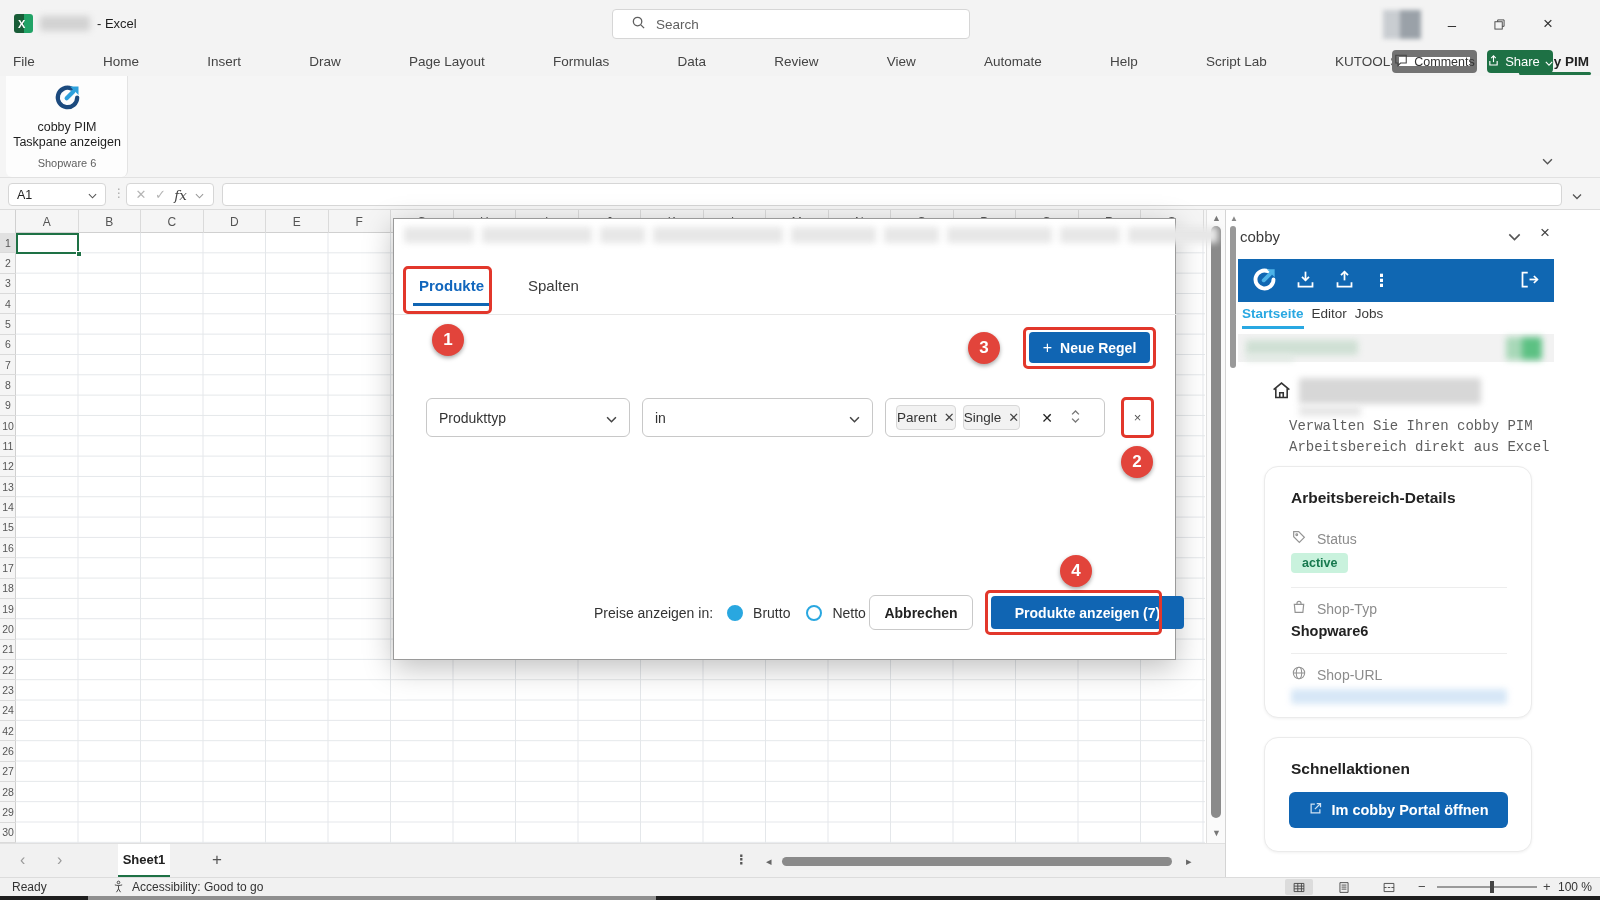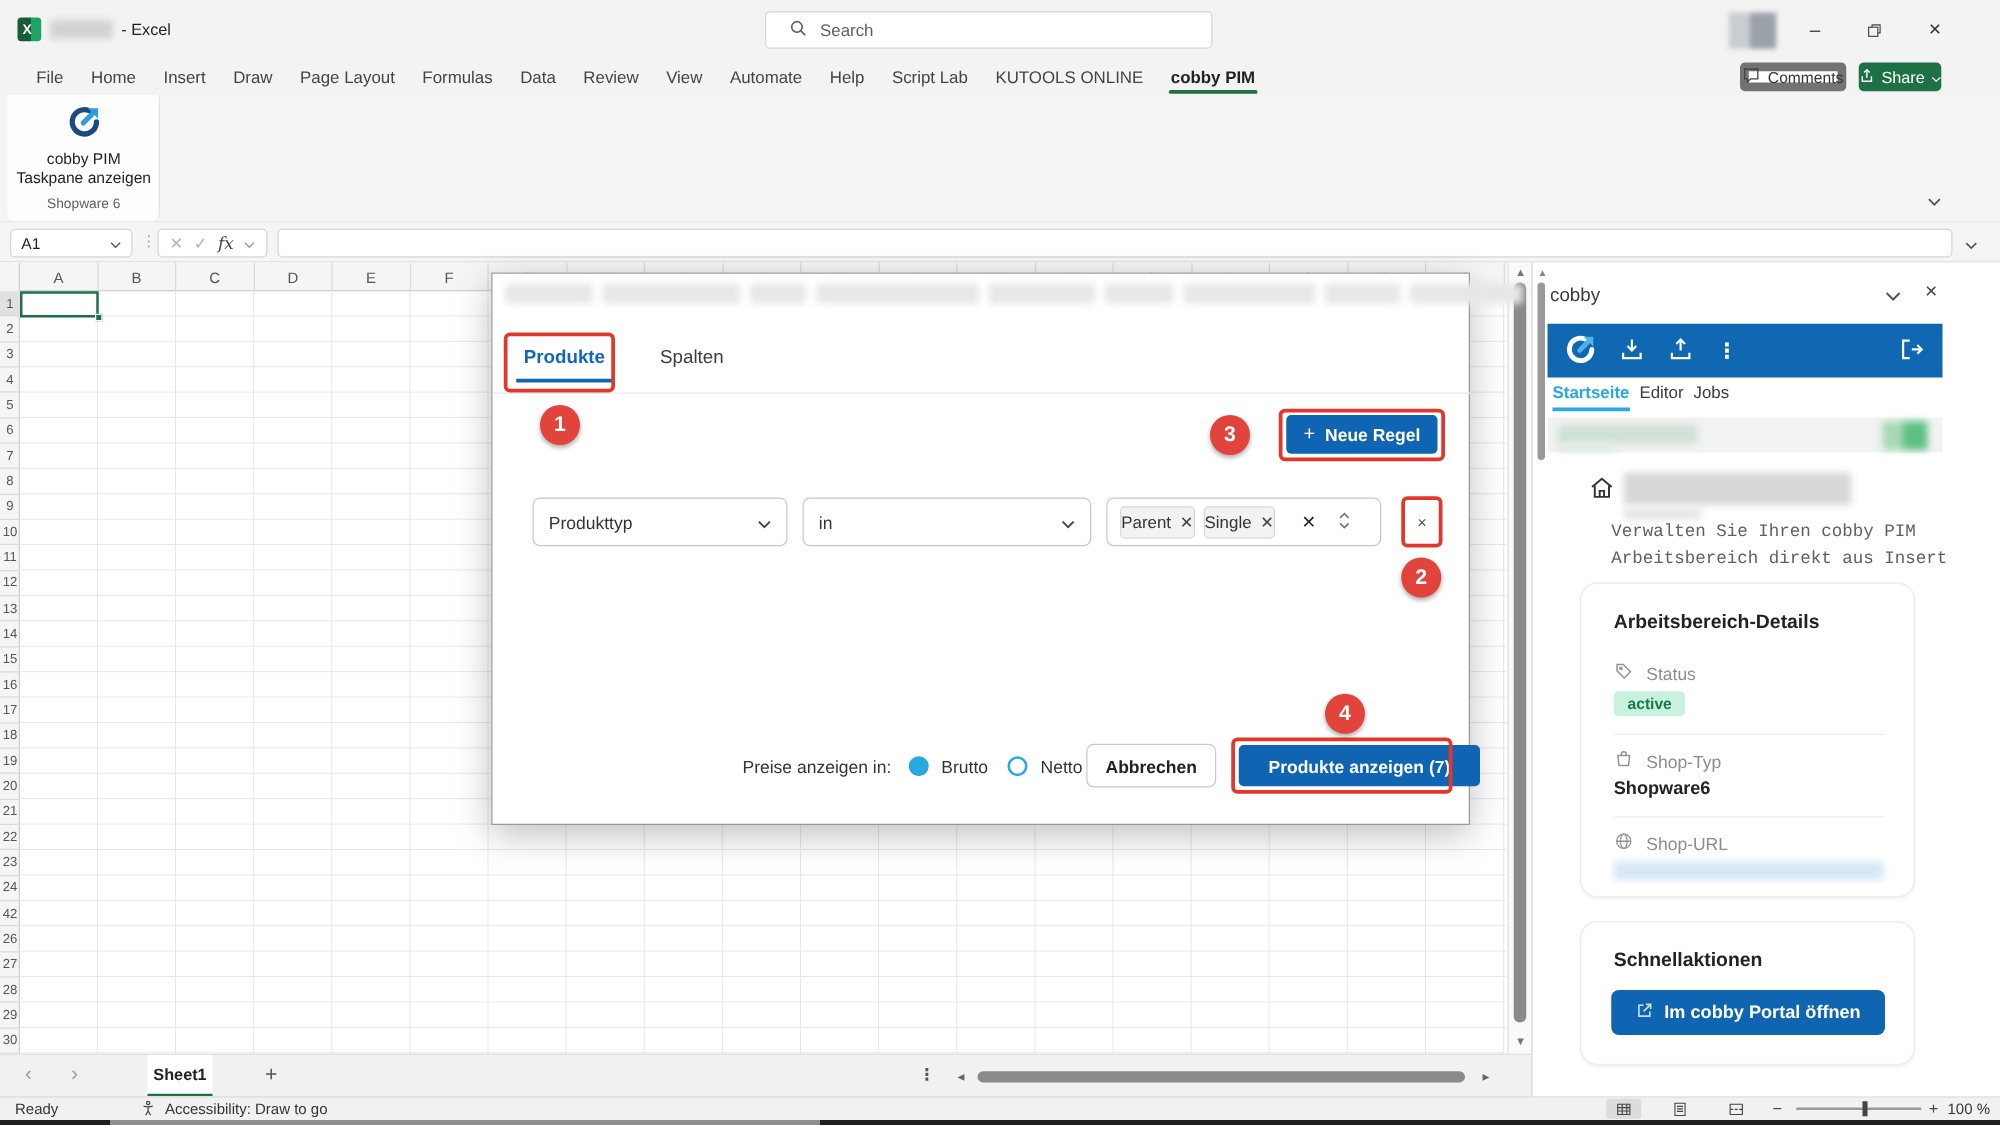--- a/index.html
+++ b/index.html
@@ -13,21 +13,21 @@
   
   .titlebar { left:0; top:0; width:1600px; height:47px; background:#f3f3f3; }
   .xl-icon { left:14px; top:14px; width:19px; height:19px; border-radius:3px; background:linear-gradient(to right,#185c37 55%,#21a366 55%); color:#fff; font-weight:bold; font-size:11px; display:flex; align-items:center; justify-content:flex-start; padding-left:4px; }
   .doc-blur { left:40px; top:16px; width:50px; height:15px; background:#d2d2d2; }
   .doc-suffix { left:97px; top:16px; font-size:13px; color:#1f1f1f; }
   .searchbox { left:612px; top:9px; width:358px; height:30px; background:#fff; border:1px solid #d6d6d6; border-radius:4px; padding-left:18px; gap:10px; color:#5f5f5f; font-size:13.5px; }
   .avatar-blur { left:1383px; top:10px; width:38px; height:29px; background:linear-gradient(to right,#c9cdd1 45%,#9aa1a8 45%); filter:blur(2px); }
   .winbtn { top:12px; width:24px; height:24px; display:flex; align-items:center; justify-content:center; color:#333; font-size:15px; }
 
   
-  .tabrow { left:0; top:47px; width:1600px; height:29px; background:#f3f3f3; display:flex; align-items:center; padding-left:18px; }
+  .tabrow { left:0; top:47px; width:1600px; height:29px; background:#f3f3f3; display:flex; align-items:center; padding-left:2px;justify-content:space-between; }
   .rtab { padding:0 11px; line-height:27px; font-size:13.5px; color:#444; position:relative; white-space:nowrap; }
   .rtab.active { color:#222; font-weight:700; }
   .rtab.active::after { content:""; position:absolute; left:9px; right:9px; bottom:0px; height:3px; background:#217346; border-radius:2px; }
   .comments-btn { left:1392px; top:50px; width:85px; height:23px; border:7px solid #737373; border-radius:4px; background:#fff; justify-content:center; gap:6px; font-size:12.5px; color:#333; }
   .share-btn { left:1487px; top:50px; width:66px; height:23px; border-radius:4px; background:#1e7145; color:#fff; justify-content:center; gap:5px; font-size:13px; }
 
   
   .ribbon { left:0; top:76px; width:1600px; height:102px; background:#f5f5f5; border-bottom:1px solid #e1e1e1; }
   .ribbon-panel { left:6px; top:0px; width:122px; height:101px; background:#fdfdfd; border-right:1px solid #e3e3e3; border-radius:0 0 6px 6px; }
   .addin-btn { left:0; top:8px; width:122px; text-align:center; font-size:12.5px; color:#1f1f1f; line-height:15.5px; }
@@ -398,21 +398,21 @@
     <div class="abs" style="left:45px; top:170px;"><svg width="21" height="21" viewBox="0 0 24 24" fill="none" stroke="#333" stroke-width="1.8">
           <path d="M3 11L12 3.5 21 11"></path>
           <path d="M5.5 9.5V20h13V9.5"></path>
           <path d="M10 20v-5.5h4V20"></path>
         </svg></div>
     <div class="abs blur" style="left:73px; top:168px; width:182px; height:26px; background:#d7d7d7;"></div>
     <div class="abs blur" style="left:73px; top:196px; width:62px; height:10px; background:#e6e6e6;"></div>
 
     <div class="abs desc" style="left:63px; top:206px;font-family:Liberation Mono, monospace;">
       <div>Verwalten Sie Ihren cobby PIM</div>
-      <div>Arbeitsbereich direkt aus Insert</div>
+      <div>Arbeitsbereich direkt aus Excel</div>
     </div>
 
     <div class="abs card" style="left:38px; top:256px; width:268px; height:252px;">
       <div class="abs card-title" style="left:26px; top:22px;">Arbeitsbereich-Details</div>
       <div class="abs meta-row" style="left:26px; top:62px;">
         <span><svg width="16" height="16" viewBox="0 0 24 24" fill="none" stroke="#949494" stroke-width="1.8">
               <path d="M4 4h7.5l8.5 8.5-7.5 7.5L4 11.5z"></path>
               <circle cx="8.6" cy="8.6" r="1.3"></circle>
             </svg></span>
         <span>Status</span>
@@ -465,21 +465,21 @@
 
   <div class="abs statusbar">
     <div class="abs" style="left:12px; top:2px;">Ready</div>
     <div class="abs" style="left:112px; top:2px;"><svg width="13" height="13" viewBox="0 0 16 16" fill="none" stroke="#444" stroke-width="1.2">
           <circle cx="8" cy="3" r="1.6"></circle>
           <path d="M3.5 6c3 1 6 1 9 0"></path>
           <path d="M8 7v4"></path>
           <path d="M8 11l-2.5 4"></path>
           <path d="M8 11l2.5 4"></path>
         </svg></div>
-    <div class="abs" style="left:132px; top:2px;">Accessibility: Draw to go</div>
+    <div class="abs" style="left:132px; top:2px;">Accessibility: Good to go</div>
   </div>
   <div class="abs viewbox" style="left:1285px; background:#dcdcdc;">
       <svg width="14" height="13" viewBox="0 0 16 16" fill="none" stroke="#444" stroke-width="1.1">
         <path d="M2 3h12v10H2z"></path>
         <path d="M2 6.3h12M2 9.6h12M6.5 3v10M11 3v10"></path>
       </svg>
     </div>
   <div class="abs viewbox" style="left:1330px;">
       <svg width="14" height="13" viewBox="0 0 16 16" fill="none" stroke="#444" stroke-width="1.1">
         <path d="M3 2h10v12H3z"></path>

